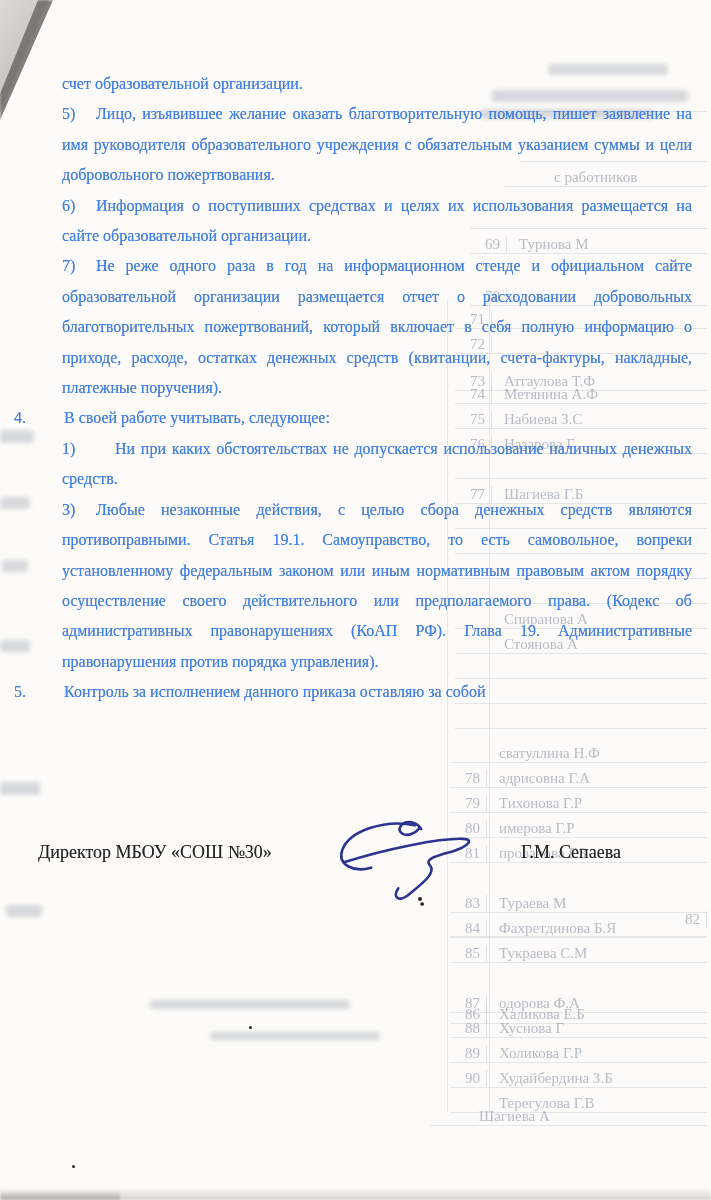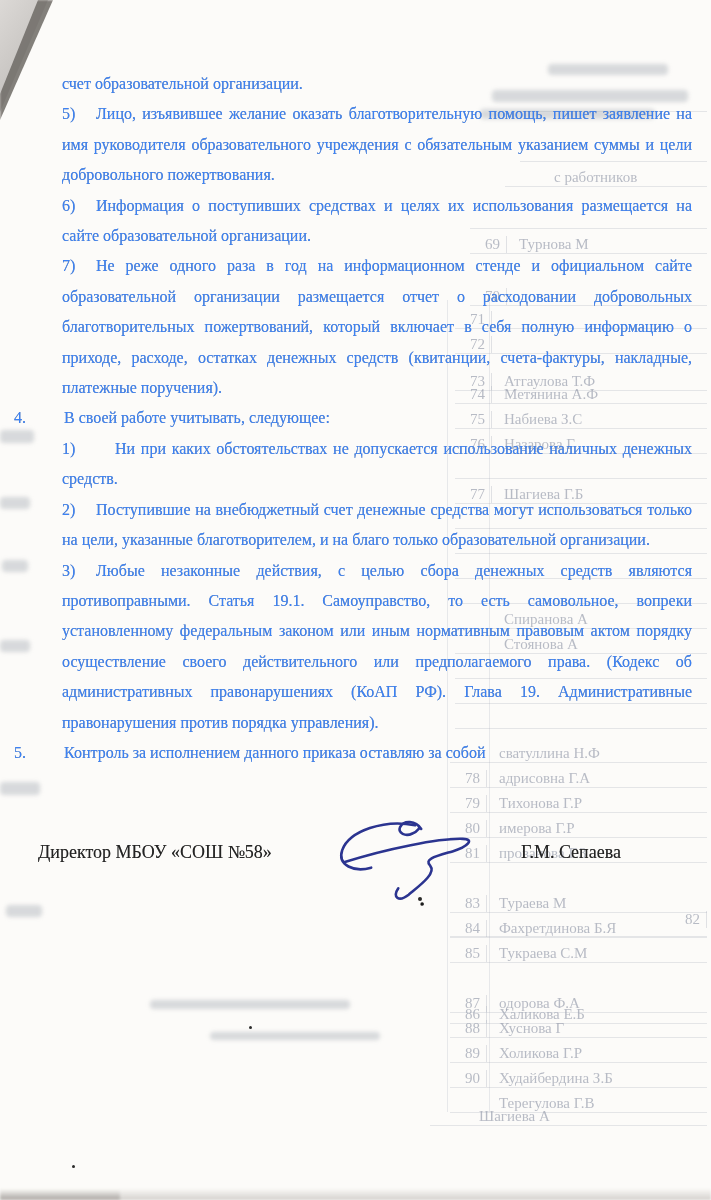--- a/index.html
+++ b/index.html
@@ -220,27 +220,26 @@
       <div class="smudge" style="left: 210px; top: 1032px; width: 170px; height: 8px;"></div>
     </div>
 
   <div class="doc" id="doc">
       <p class="para"><span>счет образовательной организации.</span></p>
       <p class="para"><span class="marker">5)</span><span>Лицо, изъявившее желание оказать благотворительную помощь, пишет заявление на имя руководителя образовательного учреждения с обязательным указанием суммы и цели добровольного пожертвования.</span></p>
       <p class="para"><span class="marker">6)</span><span>Информация о поступивших средствах и целях их использования размещается на сайте образовательной организации.</span></p>
       <p class="para"><span class="marker">7)</span><span>Не реже одного раза в год на информационном стенде и официальном сайте образовательной организации размещается отчет о расходовании добровольных благотворительных пожертвований, который включает в себя полную информацию о приходе, расходе, остатках денежных средств (квитанции, счета-фактуры, накладные, платежные поручения).</span></p>
       <p class="para outdent"><span class="marker">4.</span><span>В своей работе учитывать, следующее:</span></p>
       <p class="para wide"><span class="marker">1)</span><span>Ни при каких обстоятельствах не допускается использование наличных денежных средств.</span></p>
-      <p class="para"><span class="marker">2)</span><span>Поступившие на внебюджетный счет денежные средства могут использоваться только на цели, указанные благотворителем, и на благо только образовательной организации.</span></p>
       <p class="para"><span class="marker">3)</span><span>Любые незаконные действия, с целью сбора денежных средств являются противоправными. Статья 19.1. Самоуправство, то есть самовольное, вопреки установленному федеральным законом или иным нормативным правовым актом порядку осуществление своего действительного или предполагаемого права. (Кодекс об административных правонарушениях (КоАП РФ). Глава 19. Административные правонарушения против порядка управления).</span></p>
       <p class="para outdent"><span class="marker">5.</span><span>Контроль за исполнением данного приказа оставляю за собой</span></p>
     </div>
 
   <div class="sig-row">
-    <span class="sig-label">Директор МБОУ «СОШ №58»</span>
+    <span class="sig-label">Директор МБОУ «СОШ №30»</span>
     <svg class="sig-svg" width="160" height="95" viewBox="0 0 160 95" fill="none">
       <g stroke="#2b3490" stroke-width="2.6" stroke-linecap="round" fill="none">
         <path d="M 100 14 C 95 5 83 4 79 11 C 76 17 84 21 91 18 C 97 16 99 12 98 11"></path>
         <path d="M 94 10 C 64 2 28 12 20 31 C 14 46 31 54 48 50"></path>
         <path d="M 22 43 C 64 32 118 24 141 26 C 153 27 146 34 130 38 C 113 42 101 44 107 51 C 113 59 96 70 84 79 C 74 86 67 81 74 72"></path>
       </g>
       <circle cx="97" cy="89" r="1.8" fill="#1c1c1c"></circle>
     </svg>
     <span class="sig-name">Г.М. Сепаева</span>
   </div>

